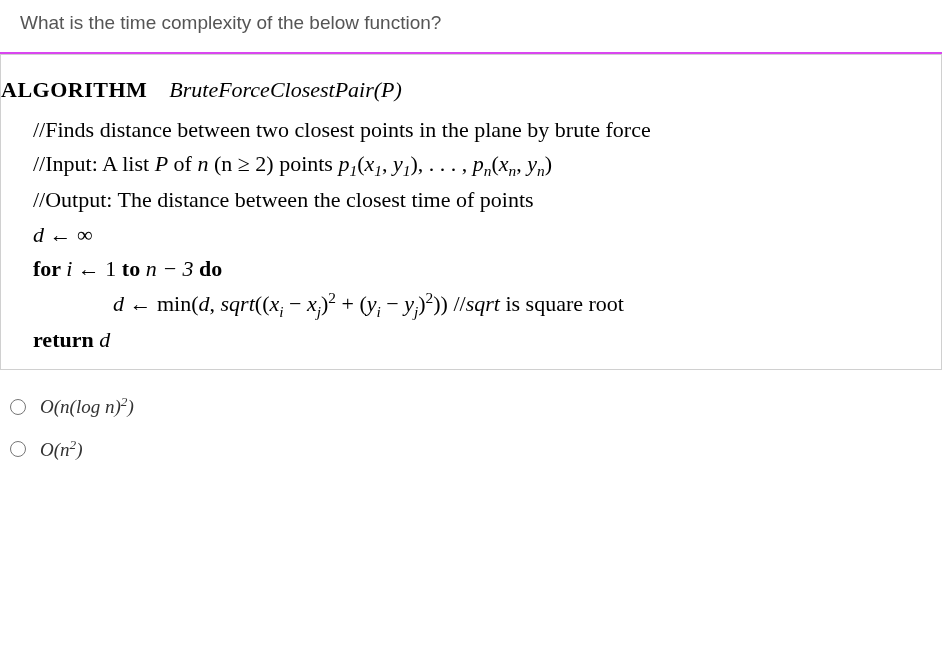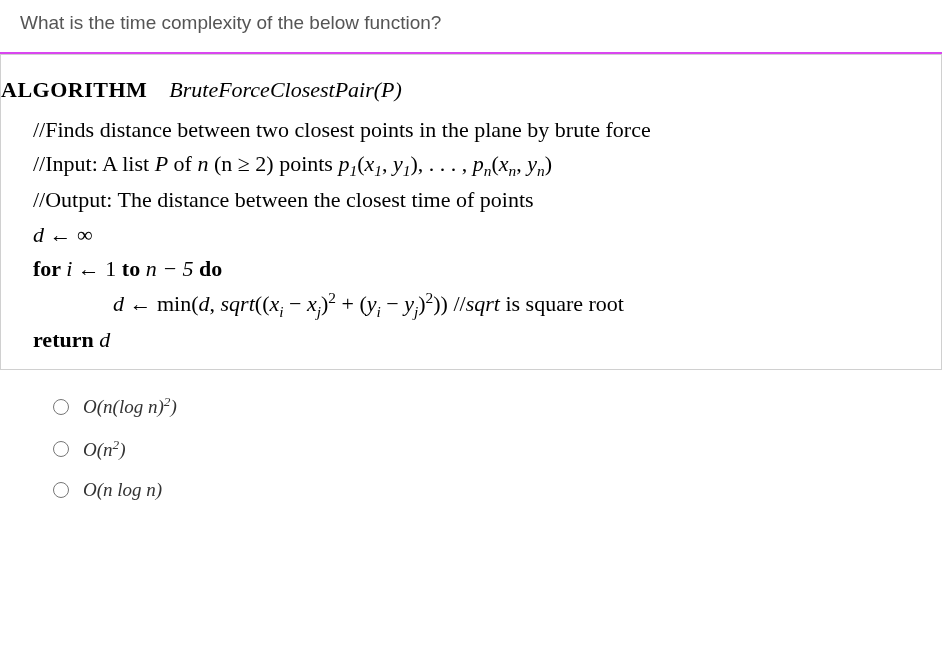--- a/index.html
+++ b/index.html
@@ -42,21 +42,20 @@
     }
     .algo-line {
       display: block;
     }
     .indent1 { padding-left: 40px; }
     .indent2 { padding-left: 80px; }
     .italic { font-style: italic; }
     .bold { font-weight: bold; }
     .options {
       padding: 24px 10px 0 10px;
-      margin-left: 43px;
     }
     .option {
       display: flex;
       align-items: center;
       margin-bottom: 18px;
     }
     .option input[type="radio"] {
       width: 16px;
       height: 16px;
       margin-right: 14px;
@@ -85,37 +84,33 @@
   <div class="algo-body">
     <span class="algo-line">//Finds distance between two closest points in the plane by brute force</span>
     <span class="algo-line">
       <span>//Input: A list </span><span class="italic">P</span><span> of </span><span class="italic">n</span><span> (n ≥ 2) points </span><span class="italic">p</span><sub>1</sub>(<span class="italic">x</span><sub>1</sub>, <span class="italic">y</span><sub>1</sub>)<span>, . . . , </span><span class="italic">p</span><sub>n</sub>(<span class="italic">x</span><sub>n</sub>, <span class="italic">y</span><sub>n</sub>)
     </span>
     <span class="algo-line">//Output: The distance between the closest time of points</span>
     <span class="algo-line">
       <span class="italic">d</span><span> ← ∞</span>
     </span>
     <span class="algo-line">
-      <span class="bold">for </span><span class="italic">i</span><span> ← 1 </span><span class="bold">to </span><span class="italic">n − 5 </span><span class="bold">do</span>
+      <span class="bold">for </span><span class="italic">i</span><span> ← 1 </span><span class="bold">to </span><span class="italic">n − 3 </span><span class="bold">do</span>
     </span>
     <span class="algo-line indent2">
       <span class="italic">d</span><span> ← min(</span><span class="italic">d</span><span>, </span><span class="italic">sqrt</span><span>((</span><span class="italic">x</span><sub>i</sub><span> − </span><span class="italic">x</span><sub>j</sub><span>)</span><sup>2</sup><span> + (</span><span class="italic">y</span><sub>i</sub><span> − </span><span class="italic">y</span><sub>j</sub><span>)</span><sup>2</sup><span>)) //</span><span class="italic">sqrt</span><span> is square root</span>
     </span>
     <span class="algo-line">
       <span class="bold">return </span><span class="italic">d</span>
     </span>
   </div>
 </div>
 
 <div class="options">
   <div class="option">
     <input type="radio" name="answer" id="opt1" style="">
     <label for="opt1"><span style="font-style:italic">O</span>(<span style="font-style:italic">n</span>(log <span style="font-style:italic">n</span>)<sup>2</sup>)</label>
   </div>
   <div class="option">
     <input type="radio" name="answer" id="opt2" style="">
     <label for="opt2"><span style="font-style:italic">O</span>(<span style="font-style:italic">n</span><sup>2</sup>)</label>
   </div>
-  <div class="option">
-    <input type="radio" name="answer" id="opt4" style="">
-    <label for="opt4"><span style="font-style:italic">O</span>(<span style="font-style:italic">n</span> log <span style="font-style:italic">n</span>)</label>
-  </div>
 </div>
 
 </body></html>

